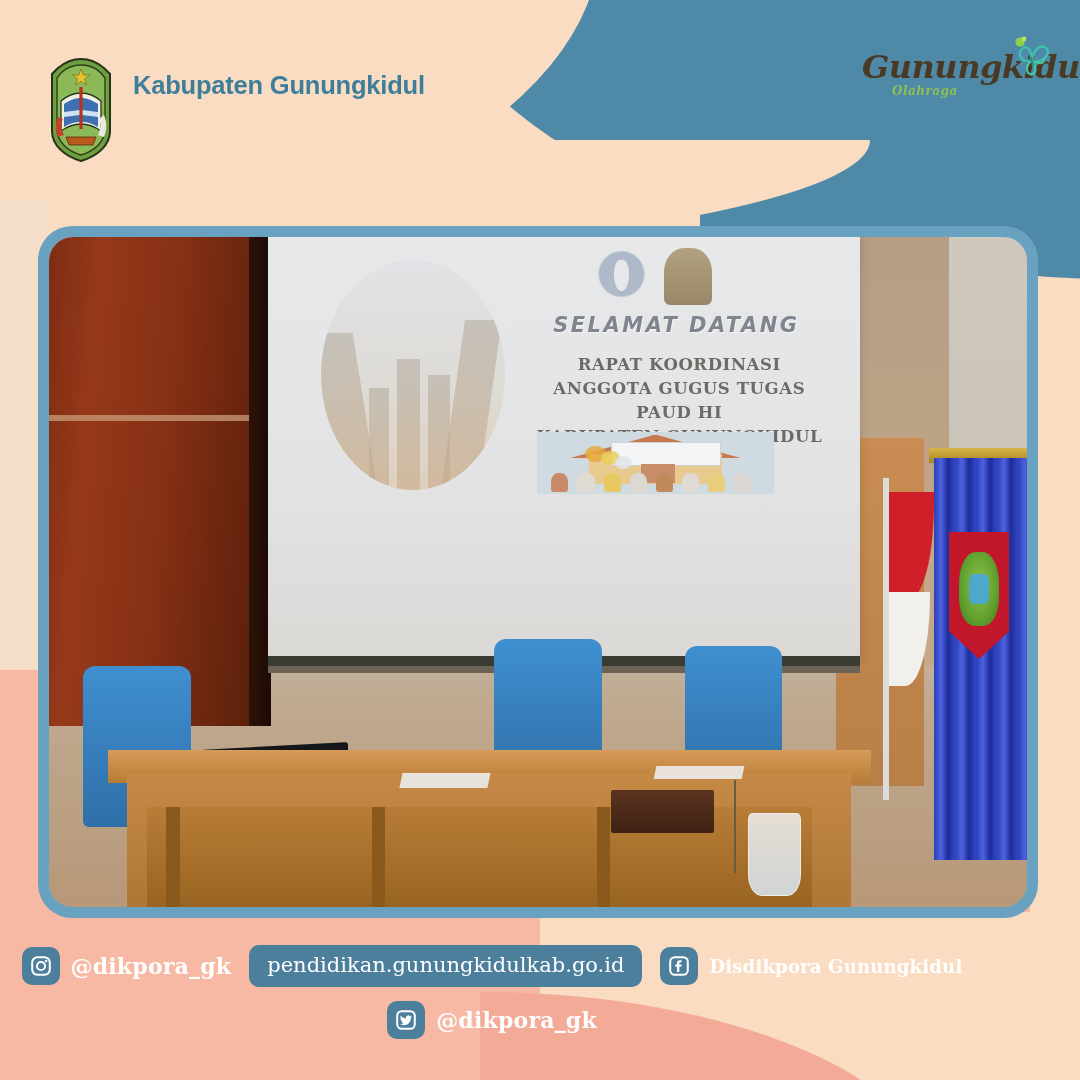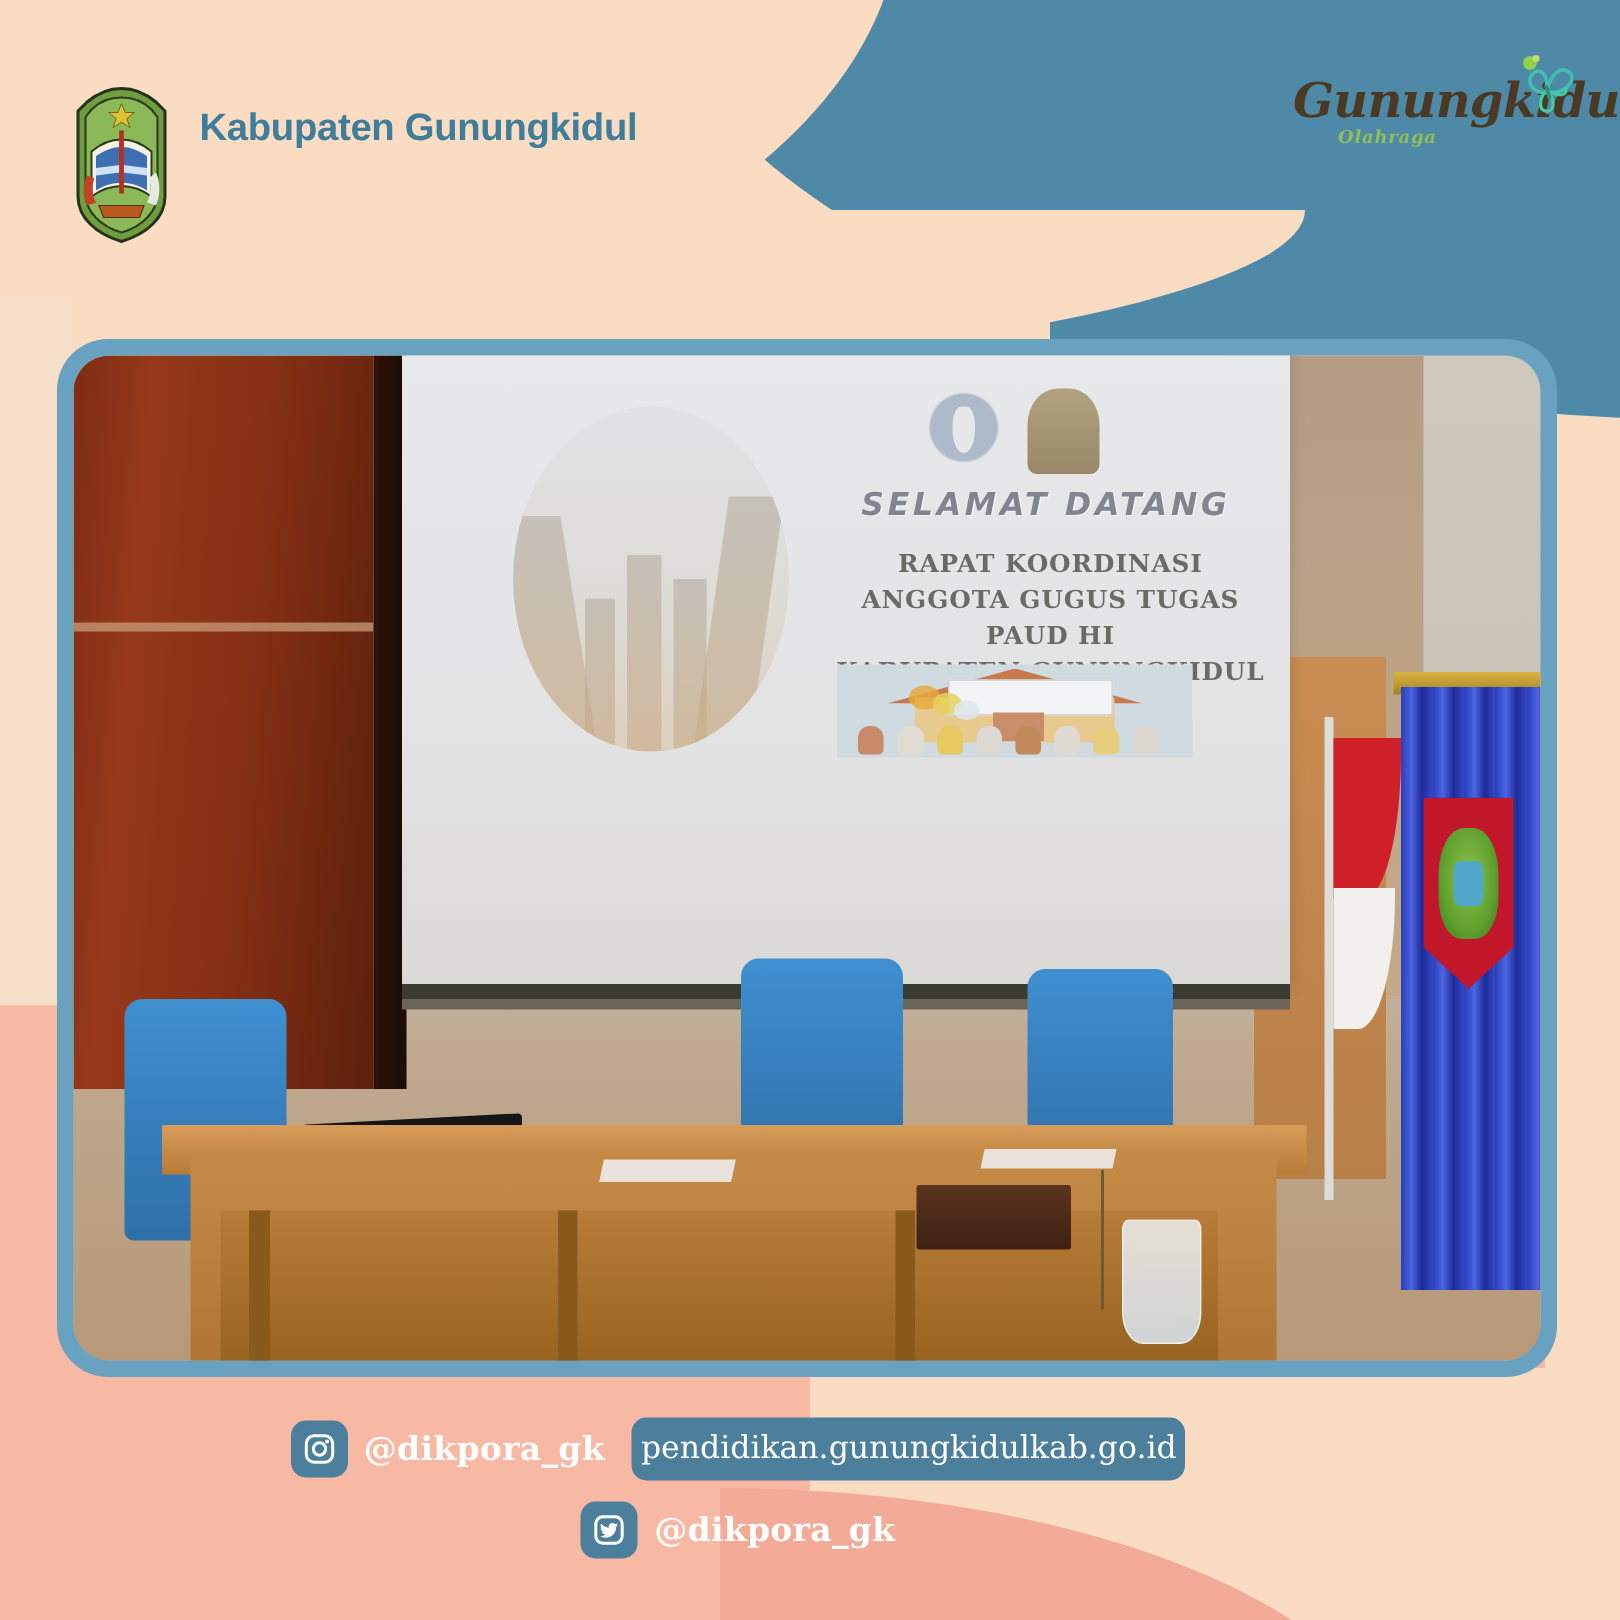--- a/index.html
+++ b/index.html
@@ -145,21 +145,21 @@
   .screen-bar{
     position:absolute;left:22.4%;top:62.5%;width:60.5%;height:1.6%;
     background:#3a3b33;
   }
   .screen-bar2{
     position:absolute;left:22.4%;top:64.1%;width:60.5%;height:1.0%;
     background:#6b6355;
   }
 
   
-  .slide{position:absolute;left:0;top:15px;width:100%;height:100%;margin-left:21px;}
+  .slide{position:absolute;left:0;top:4px;width:100%;height:100%;}
   .slide-circle{
     position:absolute;left:9%;top:6%;width:31%;height:54%;
     border-radius:50%;
     background:
       linear-gradient(180deg,rgba(225,226,229,.95) 0%,rgba(221,218,212,.9) 55%,rgba(222,204,183,.85) 100%);
     overflow:hidden;
   }
   .twr{position:absolute;bottom:0;background:linear-gradient(180deg,rgba(176,168,156,.55),rgba(198,168,132,.55));}
   .t1{left:2%;width:22%;height:68%;transform:skewX(9deg);}
   .t2{left:26%;width:11%;height:44%;}
@@ -282,21 +282,21 @@
     font-weight:bold;
     color:#ffffff;
     font-size:22px;
     letter-spacing:.2px;
     white-space:nowrap;
   }
   .chip-label.small{font-size:18px;}
   .url-pill{
     background:#4b7f9c;
     border-radius:10px;
-    padding:8px 6px 10px;
+    padding:8px 18px 10px;
     font-family:"DejaVu Serif", serif;
     color:#ffffff;
     font-size:21px;
     white-space:nowrap;
   }
 </style>
 </head>
 <body>
 
 <div id="poster">
@@ -499,20 +499,29 @@
             <rect x="3.2" y="3.2" width="17.6" height="17.6" rx="5.2" fill="none" stroke="#ffffff" stroke-width="2"></rect>
             <circle cx="12" cy="12" r="4.1" fill="none" stroke="#ffffff" stroke-width="2"></circle>
             <circle cx="17.1" cy="7" r="1.35" fill="#ffffff"></circle>
           </svg>
         </span>
         <span class="chip-label">@dikpora_gk</span>
       </div>
 
       <div class="url-pill">pendidikan.gunungkidulkab.go.id</div>
 
+      <div class="chip">
+        <span class="sq-icon">
+          <svg viewBox="0 0 24 24" width="24" height="24">
+            <rect x="3.2" y="3.2" width="17.6" height="17.6" rx="4.6" fill="none" stroke="#ffffff" stroke-width="2"></rect>
+            <path d="M14.6 8.2h-1.3c-.55 0-.95.42-.95 1v1.3h2.2l-.3 2.3h-1.9v5.1h-2.4v-5.1H8.3v-2.3h1.65V9.1c0-1.75 1.05-2.8 2.7-2.8h1.95z" fill="#ffffff"></path>
+          </svg>
+        </span>
+        <span class="chip-label small">Disdikpora Gunungkidul</span>
+      </div>
     </div>
 
     <div class="footer-row r2">
       <div class="chip">
         <span class="sq-icon">
           <svg viewBox="0 0 24 24" width="24" height="24">
             <rect x="3.2" y="3.2" width="17.6" height="17.6" rx="4.6" fill="none" stroke="#ffffff" stroke-width="2"></rect>
             <path d="M18 8.55c-.44.2-.92.33-1.42.39.51-.31.9-.79 1.09-1.37-.48.28-1.01.49-1.57.6a2.47 2.47 0 0 0-4.21 2.25 7.02 7.02 0 0 1-5.09-2.58 2.47 2.47 0 0 0 .76 3.3c-.4-.01-.78-.12-1.11-.3v.03c0 1.19.85 2.19 1.98 2.42-.36.1-.74.11-1.11.04a2.48 2.48 0 0 0 2.31 1.72 4.96 4.96 0 0 1-3.66 1.02 7 7 0 0 0 3.79 1.11c4.55 0 7.04-3.77 7.04-7.04v-.32c.48-.35.9-.79 1.2-1.29z" fill="#ffffff"></path>
           </svg>
         </span>

